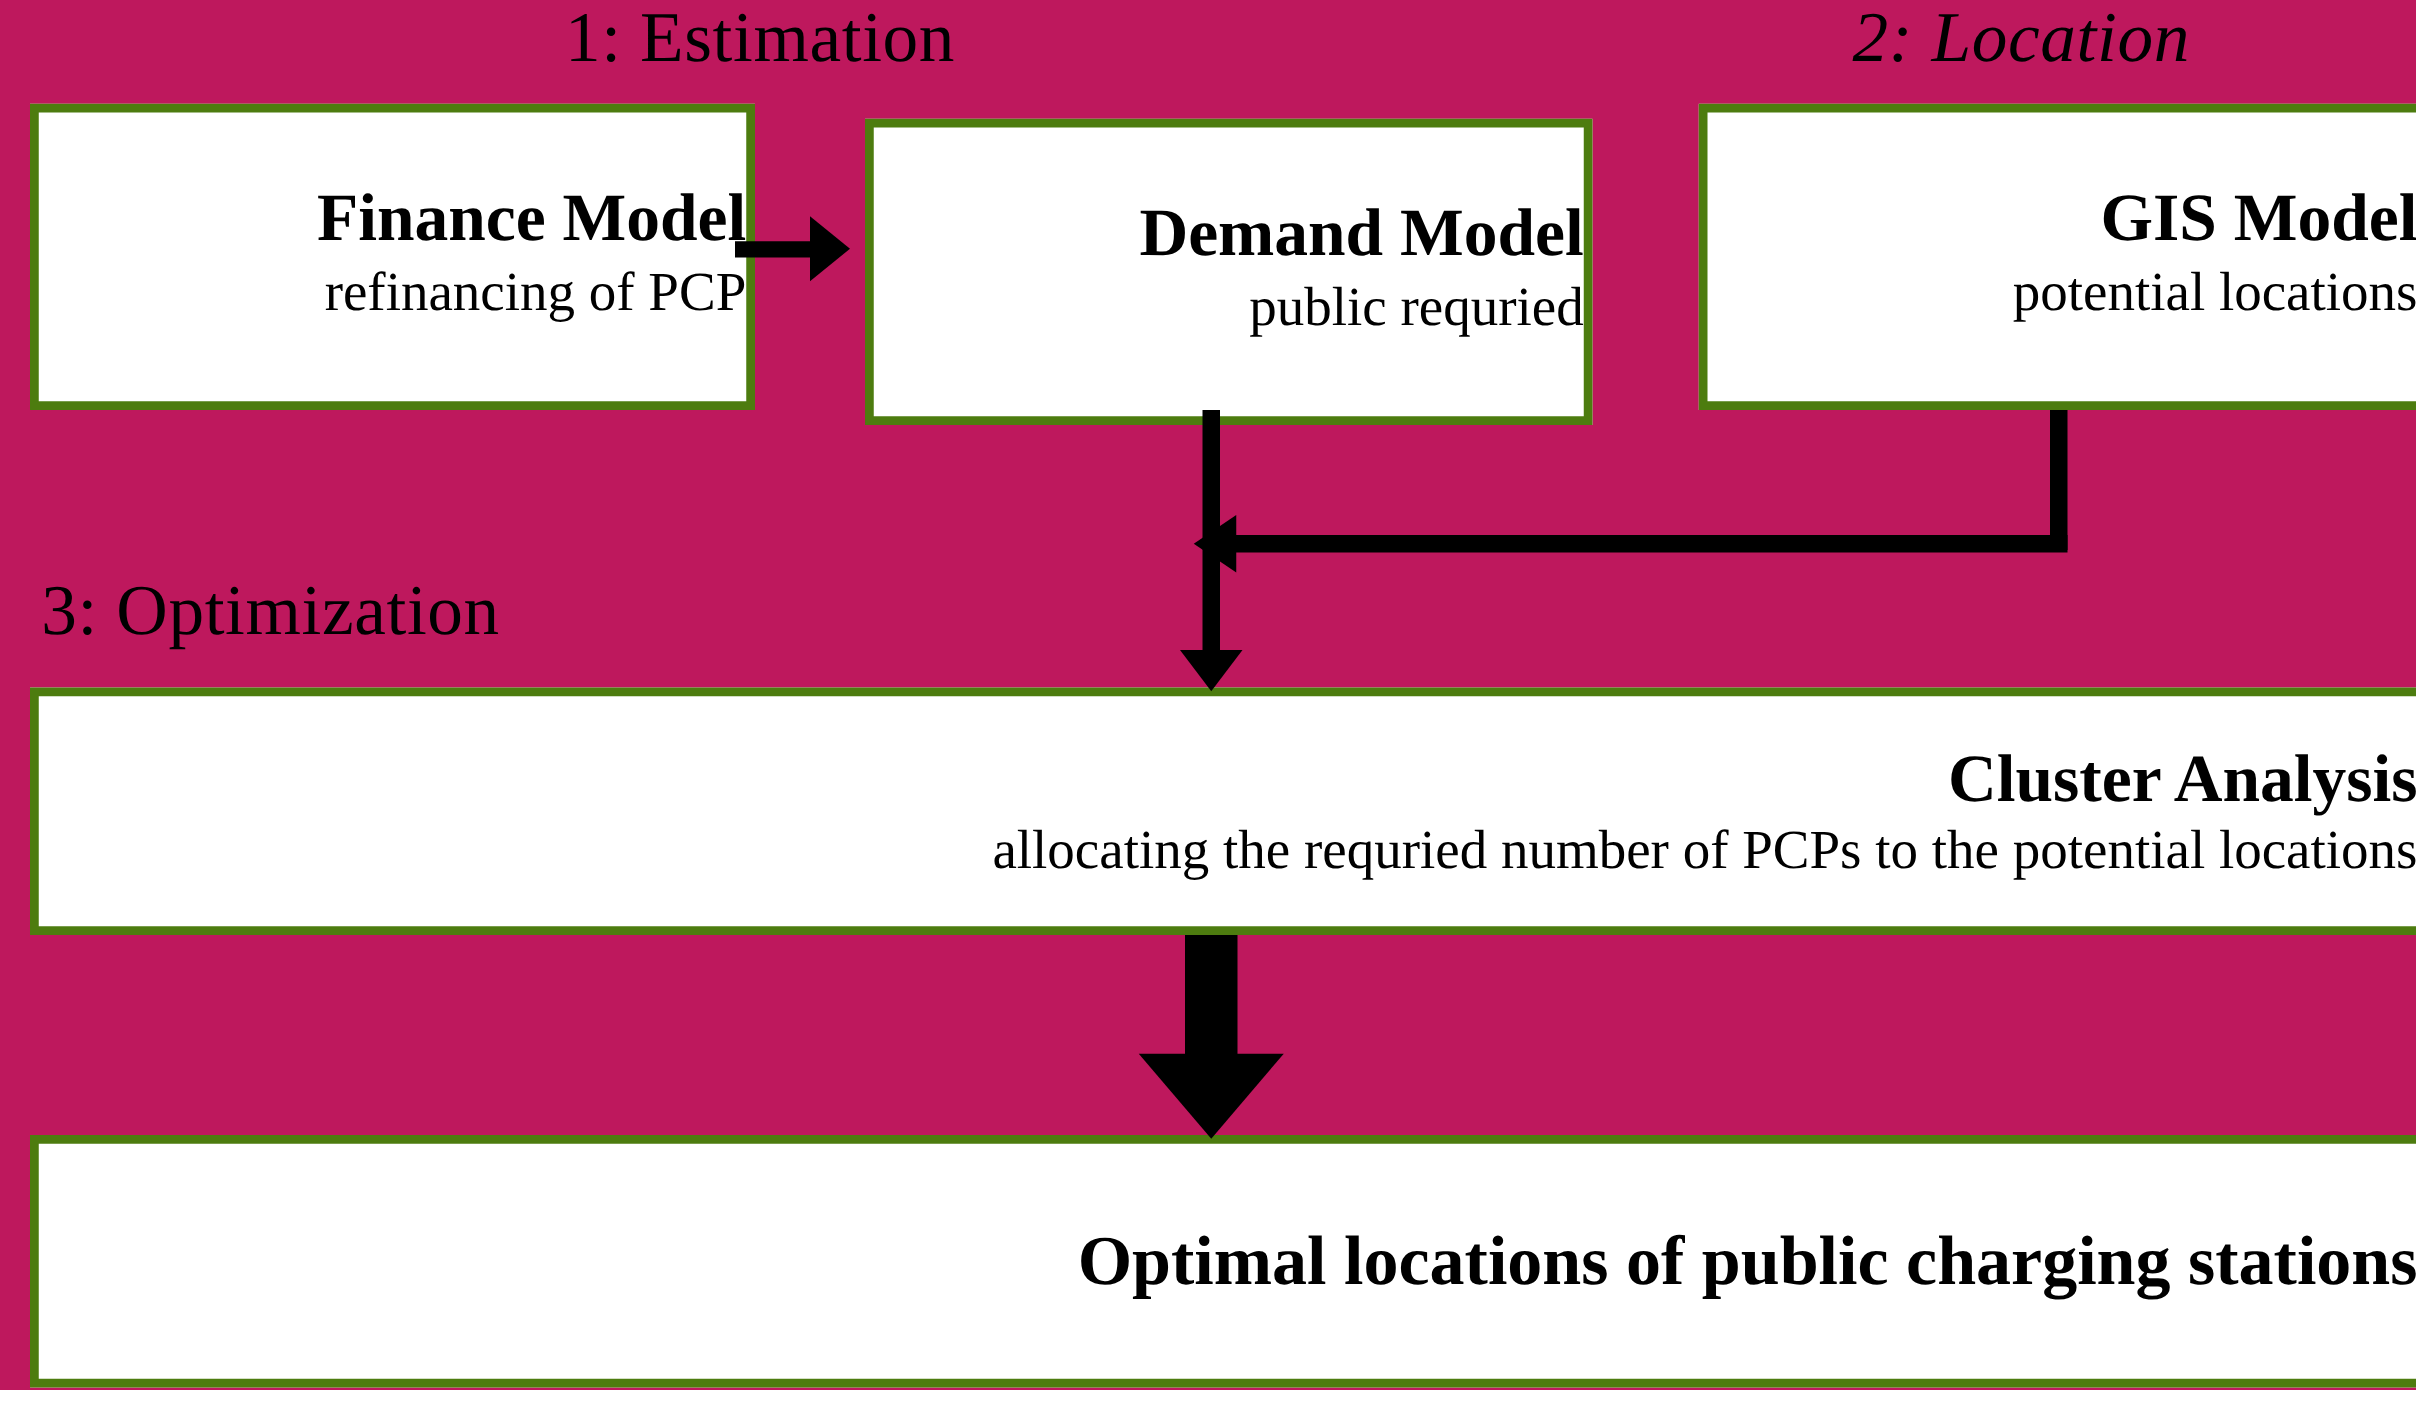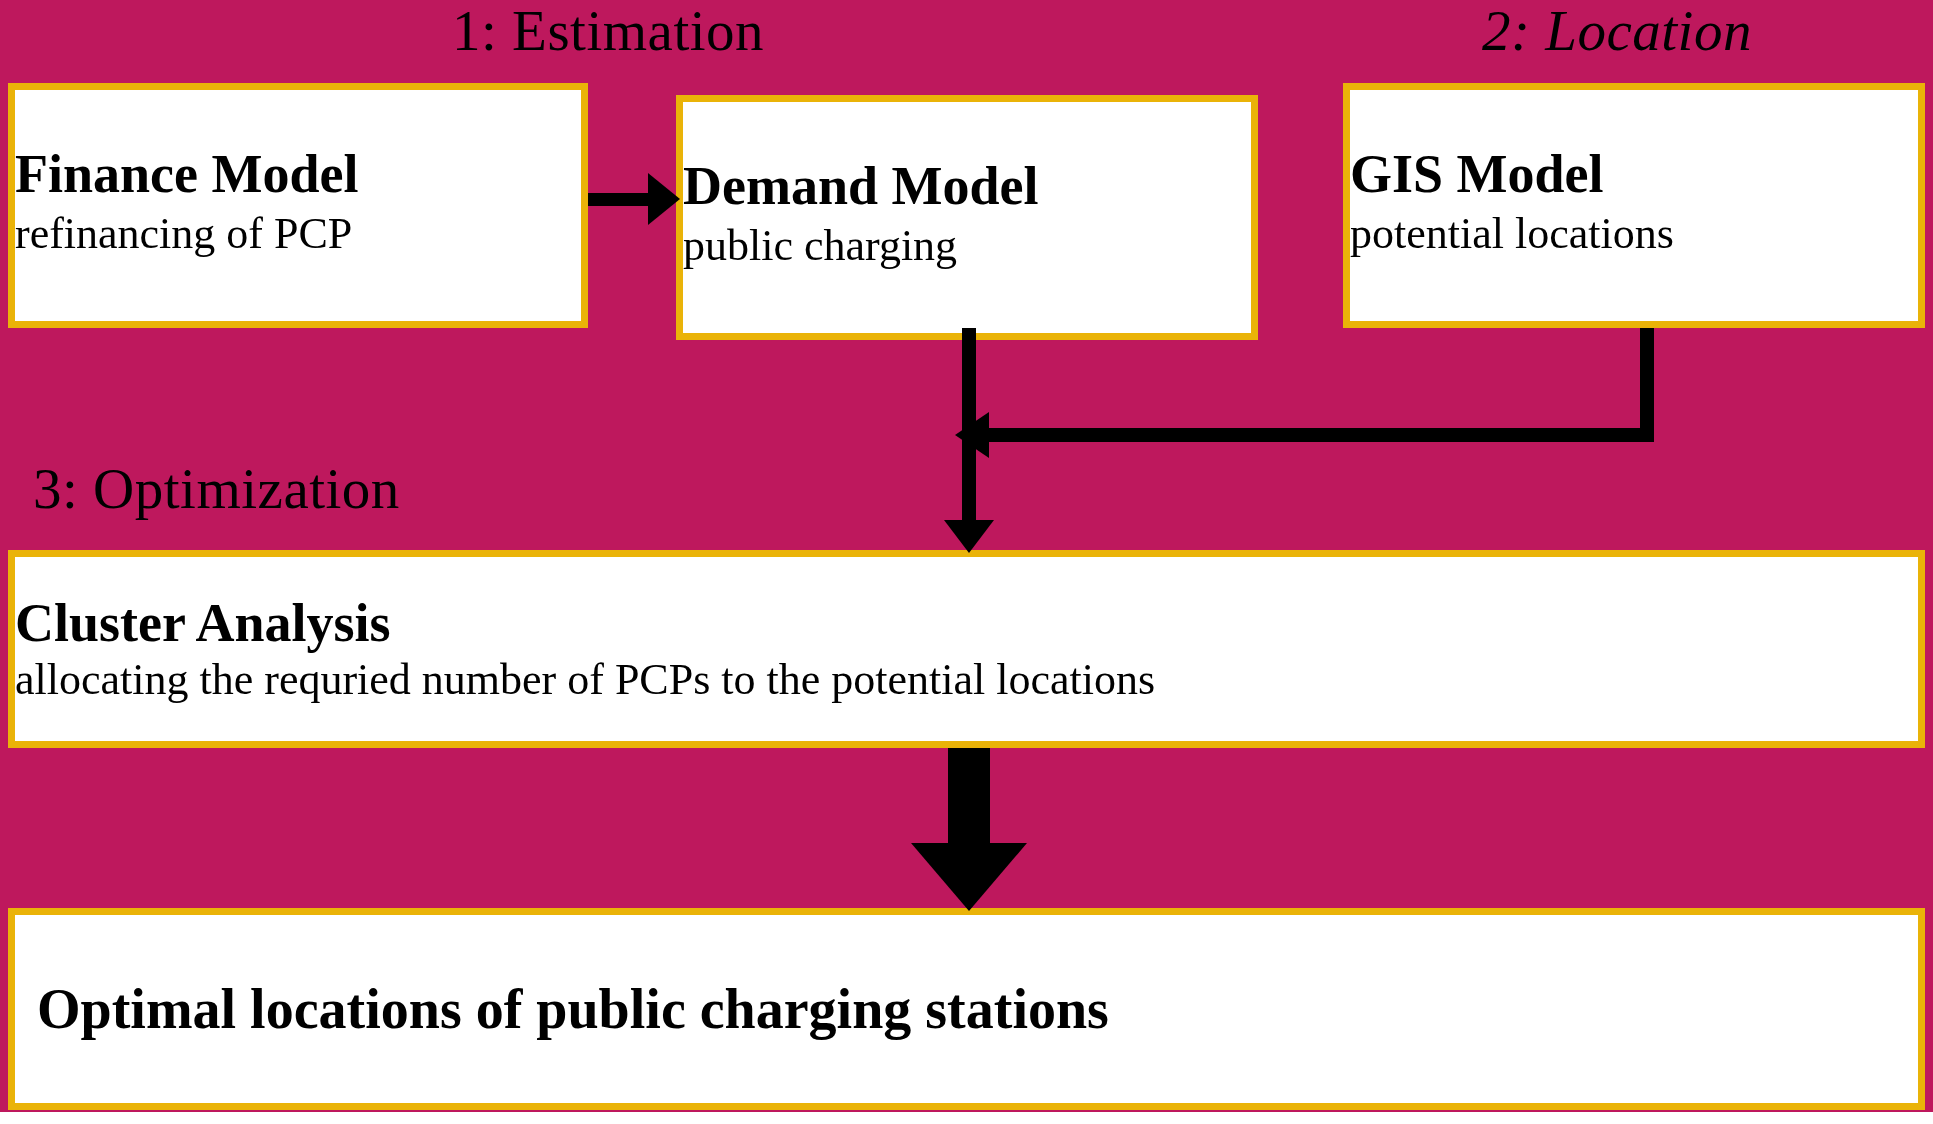--- a/index.html
+++ b/index.html
@@ -30,27 +30,28 @@
     letter-spacing: 0.5px;
   }
   #phase-1 { left: 452px;  top: 2px; }
   #phase-2 { left: 1482px; top: 2px; font-style: italic; }
   #phase-3 { left: 33px;   top: 460px; }
 
   
   .box {
     position: absolute;
     box-sizing: border-box;
-    border: 7px solid #eab308;
+    border: 7px solid #4d7c0f;
     background: #ffffff;
     display: flex;
     flex-direction: column;
-    align-items: flex-start;
+    align-items: flex-end;
     justify-content: center;
     text-align: center;
+    margin-left: 16px;
   }
   .box .box-title {
     font-family: "Liberation Serif", "DejaVu Serif", serif;
     font-weight: 700;
     font-size: 54px;
     line-height: 1.05;
     white-space: nowrap;
   }
   .box .box-sub {
     font-family: "Liberation Serif", "DejaVu Serif", serif;
@@ -148,21 +149,21 @@
 
   <div class="phase-label" id="phase-3">3: Optimization</div>
 
   <div class="box" id="box-finance">
     <div class="box-title">Finance Model</div>
     <div class="box-sub">refinancing of PCP</div>
   </div>
 
   <div class="box" id="box-demand">
     <div class="box-title">Demand Model</div>
-    <div class="box-sub">public charging</div>
+    <div class="box-sub">public requried</div>
   </div>
 
   <div class="box" id="box-cluster">
     <div class="box-title">Cluster Analysis</div>
     <div class="box-sub">allocating the requried number of PCPs to the potential locations</div>
   </div>
 
   <div class="box" id="box-gis">
     <div class="box-title">GIS Model</div>
     <div class="box-sub">potential locations</div>

